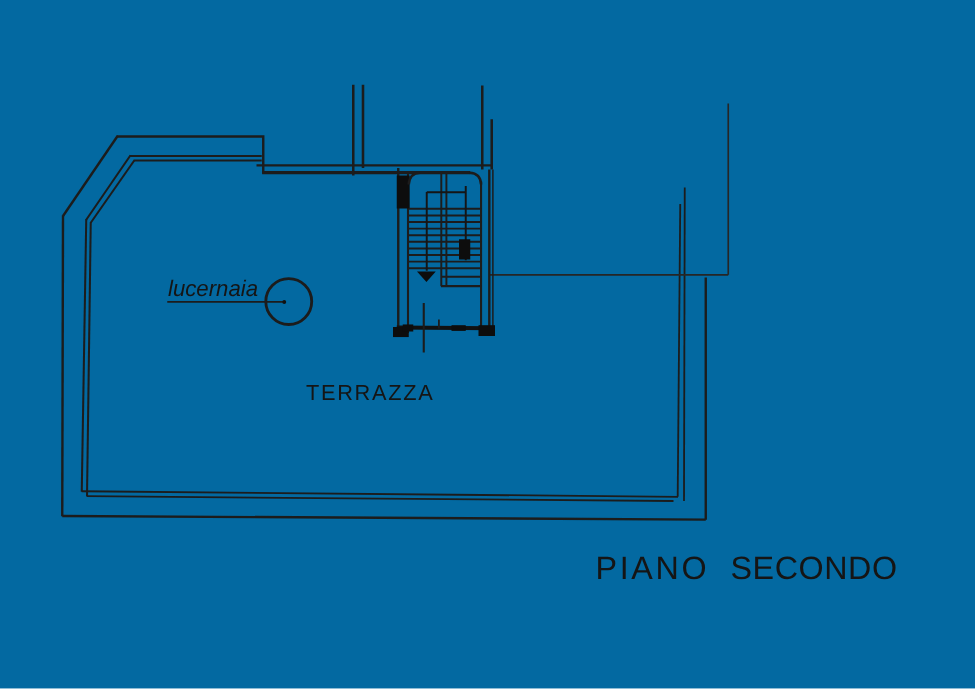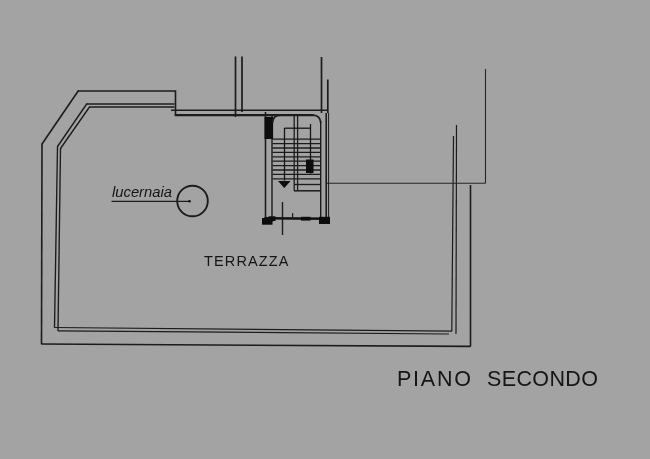--- a/index.html
+++ b/index.html
@@ -1,16 +1,16 @@
 <!DOCTYPE html>
 <html><head>
 <meta charset="utf-8">
 <style>
   html,body{margin:0;padding:0;background:#ffffff;}
-  #page{width:650px;height:459px;position:relative;background:#a3a3a3;overflow:hidden;}
+  #page{width:650px;height:459px;position:relative;background:#0369a1;overflow:hidden;}
   svg{position:absolute;left:0;top:0;}
   text{font-family:"Liberation Sans", sans-serif;fill:#151515;}
 </style>
 </head>
 <body>
 <div id="page">
 <svg width="650" height="459" viewBox="0 0 650 459" fill="none" stroke-linecap="butt">
 
 <g stroke="#1c1c1c" stroke-width="1.6">
   <path d="M78 91 L175.5 91 L175.5 115.8"></path>

